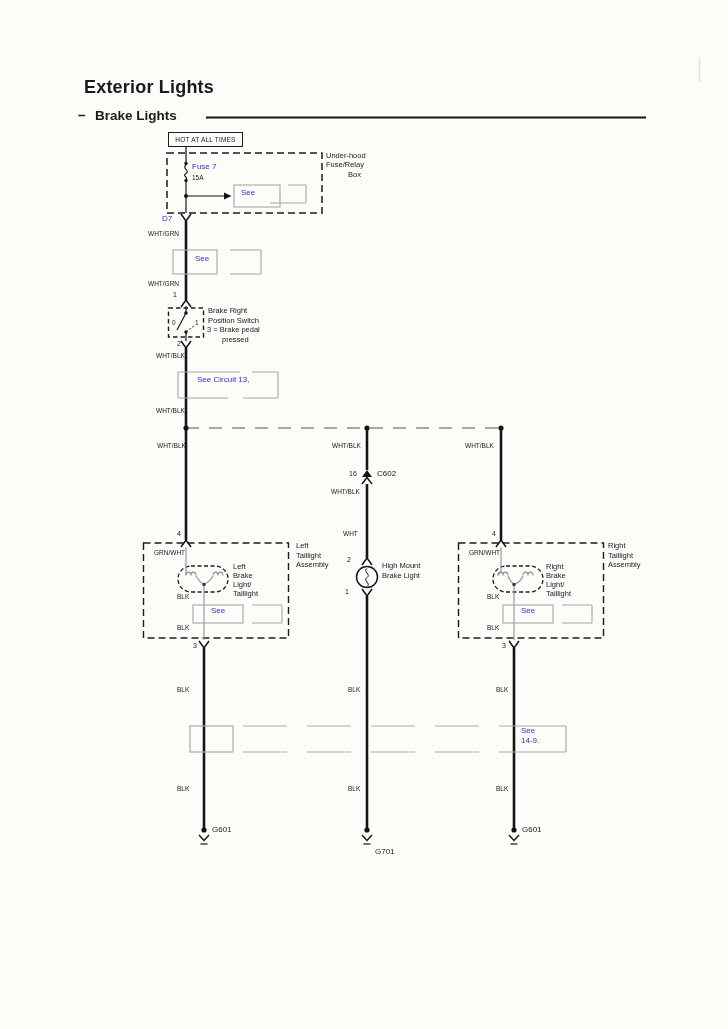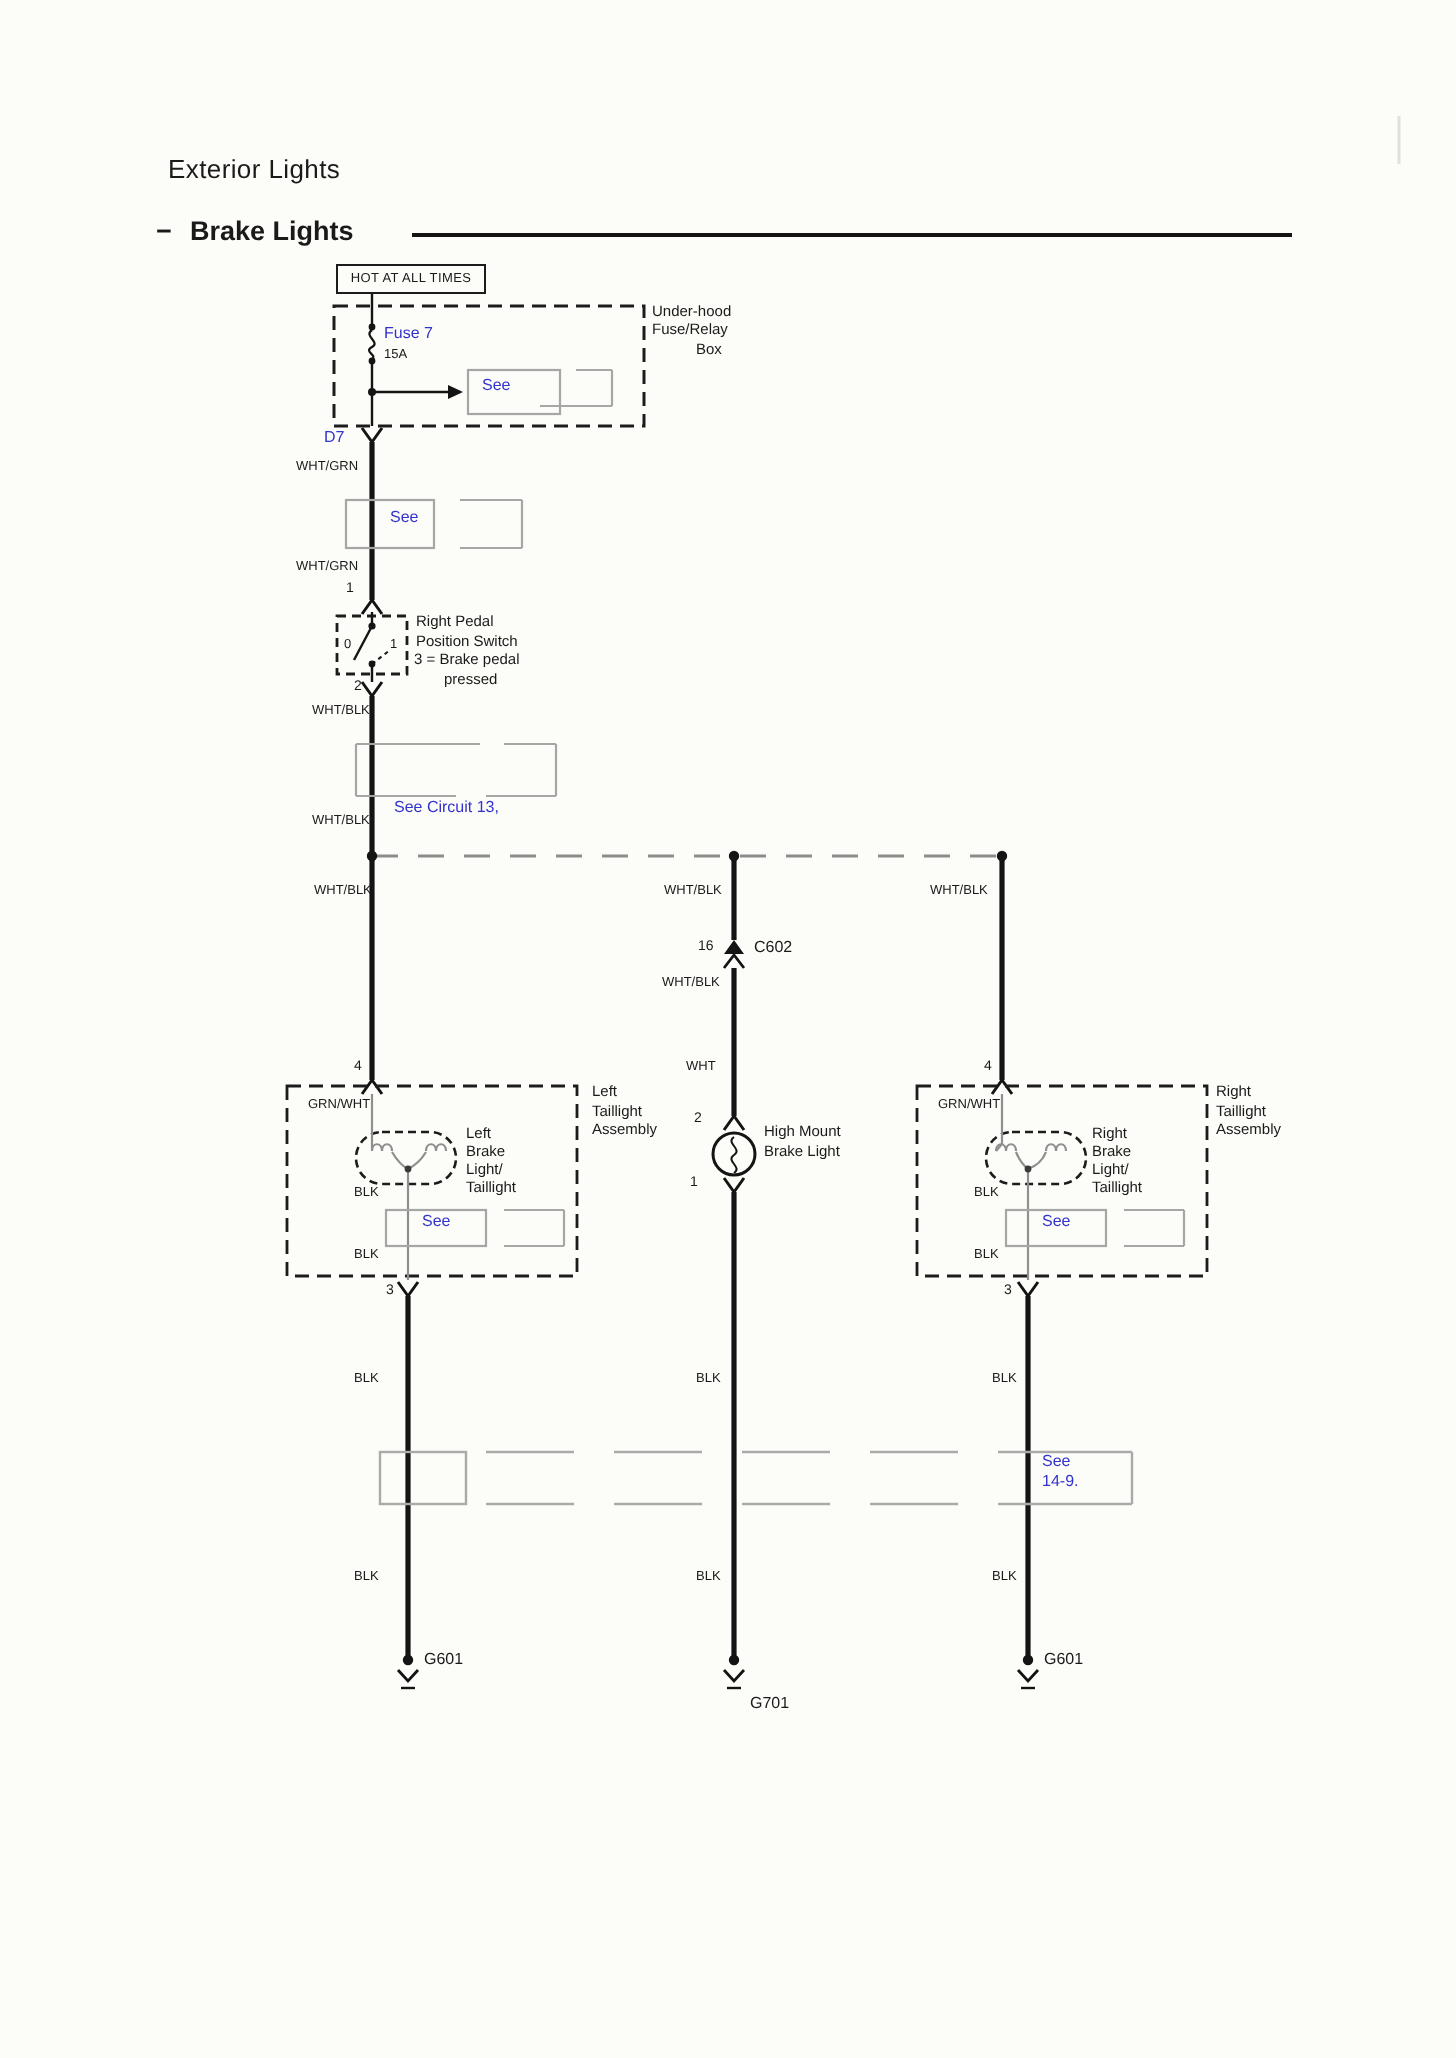--- a/index.html
+++ b/index.html
@@ -10,21 +10,21 @@
     font-family:"Liberation Sans", sans-serif;
     color:#1a1a1a;
     overflow:hidden;
   }
   .lbl{position:absolute;white-space:nowrap;line-height:1;color:#1a1a1a;}
   .s65{font-size:6.5px;}
   .s7{font-size:7px;}
   .s75{font-size:7.5px;}
   .s8{font-size:8px;}
   .blue{color:#3232cc;}
-  .title{font-size:13px;font-weight:normal;letter-spacing:.2px;}
+  .title{font-size:18px;font-weight:bold;letter-spacing:.2px;}
   .subtitle{font-size:13.5px;font-weight:bold;}
   #hotbox{
     position:absolute;left:168px;top:132px;width:75px;height:15px;
     border:1.3px solid #1c1c1c;display:flex;align-items:center;justify-content:center;
     font-size:6.5px;letter-spacing:.2px;background:transparent;box-sizing:border-box;
   }
   svg{position:absolute;left:0;top:0;}
 </style>
 </head>
 <body>
@@ -202,28 +202,28 @@
   <div class="lbl s75" style="left:326px;top:170.5px;padding-left:22px;">Box</div>
   <div class="lbl s8 blue" style="left:162px;top:215px;">D7</div>
 
   <div class="lbl s65" style="left:148px;top:231px;">WHT/GRN</div>
   <div class="lbl s8 blue" style="left:195px;top:255px;">See</div>
   <div class="lbl s65" style="left:148px;top:281px;">WHT/GRN</div>
 
   <div class="lbl s7" style="left:173px;top:291px;">1</div>
   <div class="lbl s65" style="left:172px;top:320px;">0</div>
   <div class="lbl s65" style="left:195px;top:320px;">1</div>
-  <div class="lbl s75" style="left:208px;top:307px;">Right Pedal</div>
+  <div class="lbl s75" style="left:208px;top:307px;">Brake Right</div>
   <div class="lbl s75" style="left:208px;top:316.5px;">Position Switch</div>
   <div class="lbl s75" style="left:207px;top:326px;">3 = Brake pedal</div>
   <div class="lbl s75" style="left:222px;top:335.5px;">pressed</div>
   <div class="lbl s7" style="left:177px;top:339.5px;">2</div>
   <div class="lbl s65" style="left:156px;top:352.5px;">WHT/BLK</div>
 
-  <div class="lbl s8 blue" style="left:197px;top:400px;text-align:center;">See Circuit 13,</div>
+  <div class="lbl s8 blue" style="left:197px;top:376px;text-align:center;">See Circuit 13,</div>
   <div class="lbl s65" style="left:156px;top:408px;">WHT/BLK</div>
 
   <div class="lbl s65" style="left:157px;top:443px;">WHT/BLK</div>
   <div class="lbl s65" style="left:332px;top:443px;">WHT/BLK</div>
   <div class="lbl s65" style="left:465px;top:443px;">WHT/BLK</div>
 
   <div class="lbl s7" style="left:349px;top:470px;">16</div>
   <div class="lbl s8" style="left:377px;top:470px;text-align:right;">C602</div>
   <div class="lbl s65" style="left:331px;top:489px;">WHT/BLK</div>
   <div class="lbl s65" style="left:343px;top:531px;">WHT</div>

